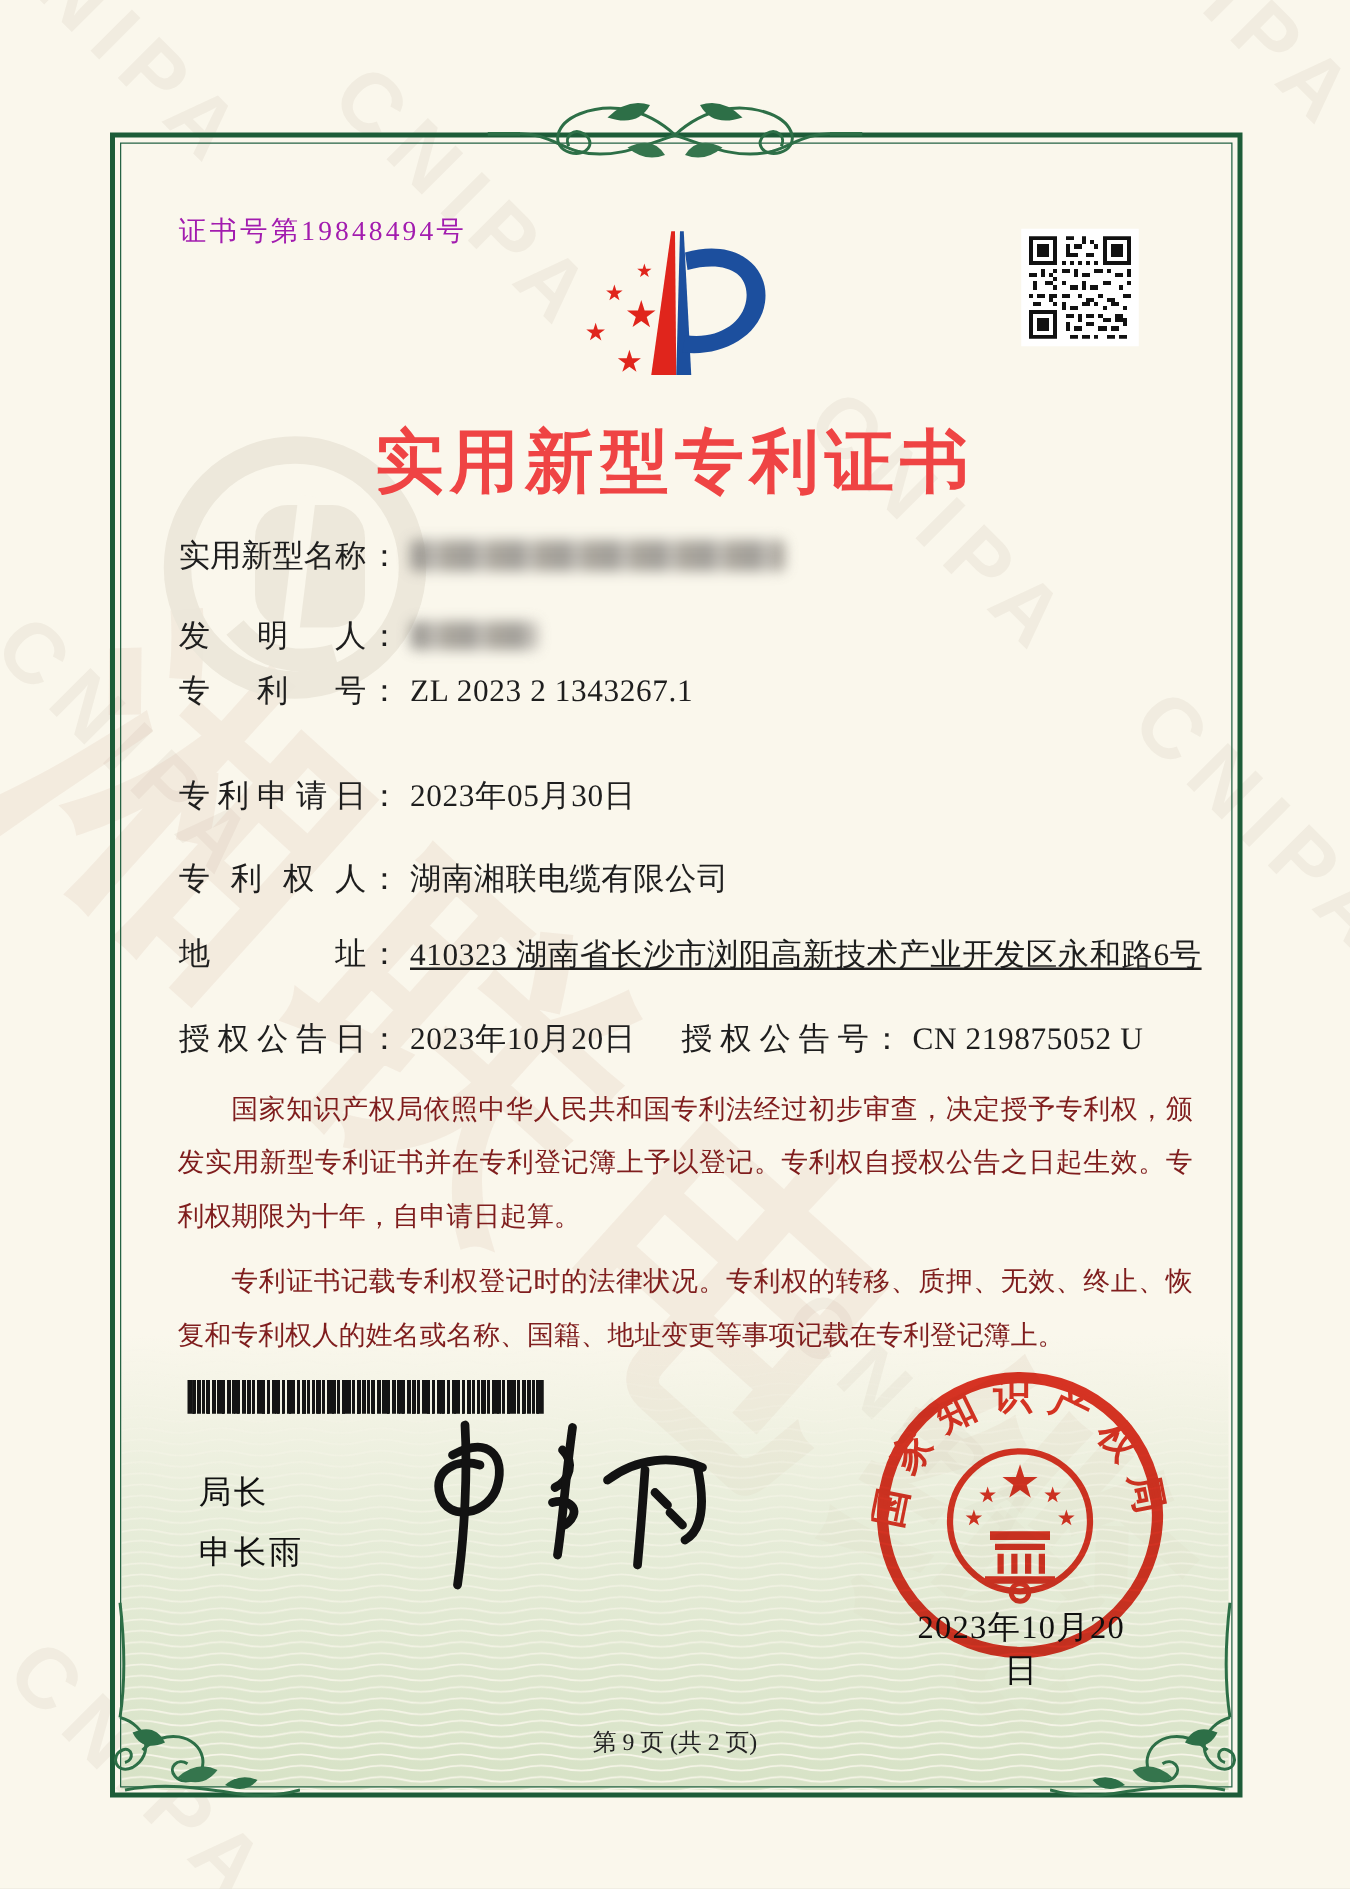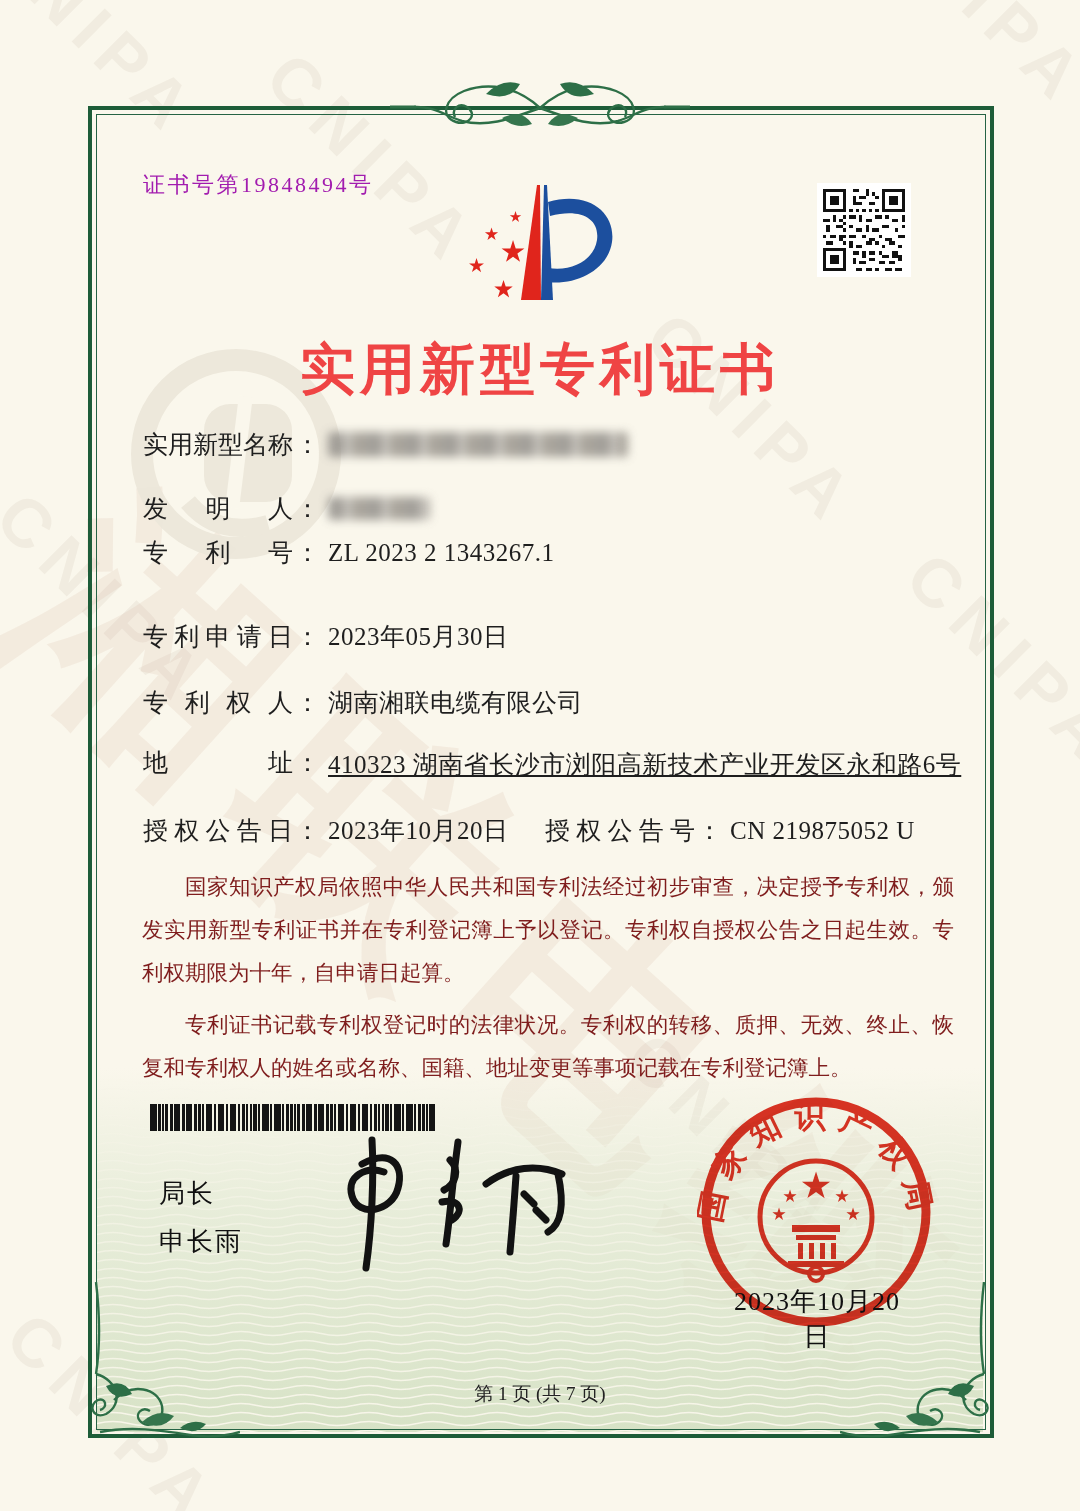--- a/index.html
+++ b/index.html
@@ -230,15 +230,15 @@
       <text x="93" y="108" font-size="15" text-anchor="middle">★</text>
       <text x="82" y="126" font-size="15" text-anchor="middle">★</text>
       <text x="145" y="108" font-size="15" text-anchor="middle">★</text>
       <text x="156" y="126" font-size="15" text-anchor="middle">★</text>
       <path d="M95 132h48v7h-48z M99 142h40v5h-40z M101 150h5v16h-5z M112 150h5v16h-5z M123 150h5v16h-5z M134 150h5v16h-5z M91 168h56v6h-56z"></path>
       <circle cx="119" cy="181" r="7" fill="none" stroke="#de2a1a" stroke-width="4"></circle>
     </g>
   </svg>
   <div class="seal-date">2023年10月20日</div>
 
-  <div class="page-no">第 1 页 (共 7 页)</div>
+  <div class="page-no">第 9 页 (共 2 页)</div>
 
 </div>
 
 </body></html>

